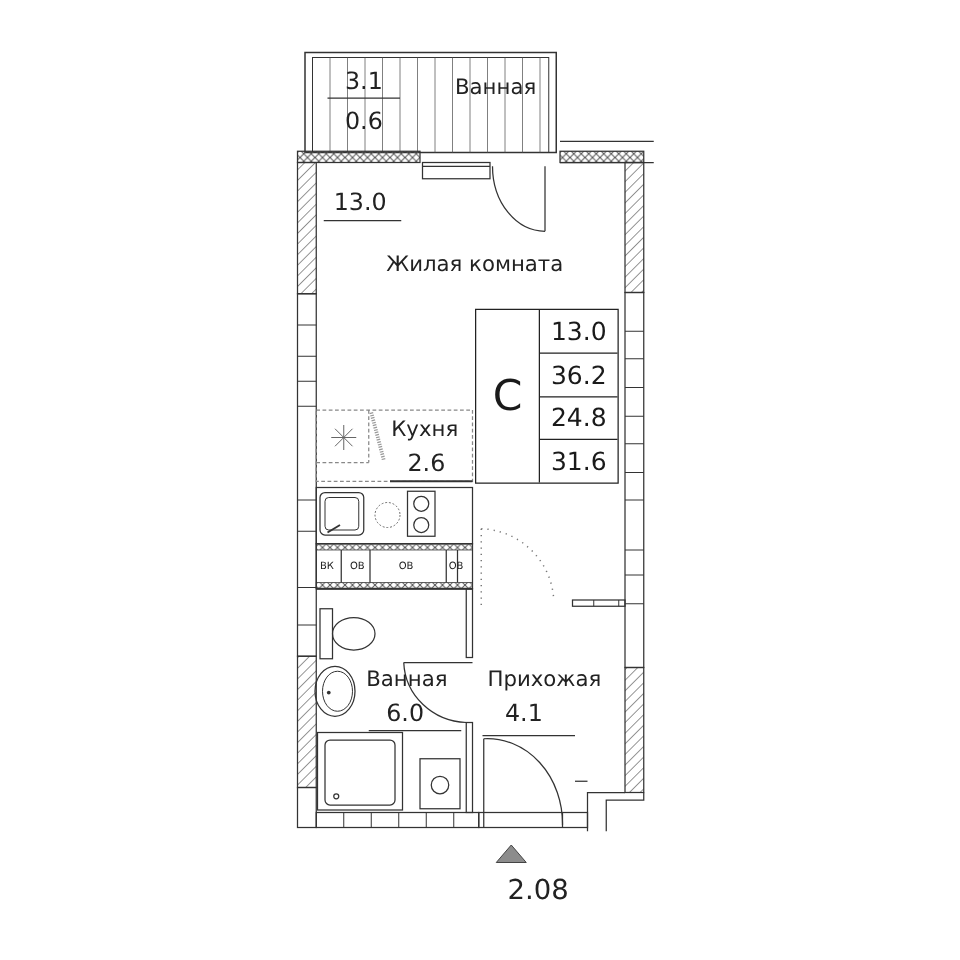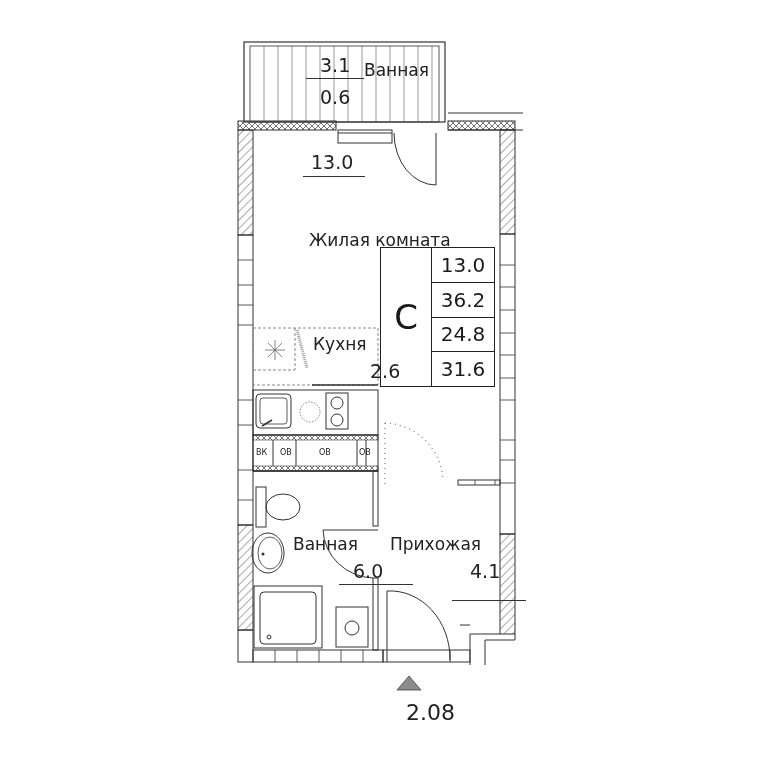--- a/index.html
+++ b/index.html
@@ -1,20 +1,20 @@
 <!DOCTYPE html>
 <html><head>
 <meta charset="utf-8">
 <style>
   html,body{margin:0;padding:0;background:#ffffff;}
   body{width:768px;height:768px;position:relative;overflow:hidden;font-family:"Liberation Sans","DejaVu Sans",sans-serif;color:#1a1a1a;}
   svg{position:absolute;left:0;top:0;}
   .lbl{position:absolute;white-space:nowrap;font-family:"DejaVu Sans","Liberation Sans",sans-serif;color:#222;}
   .room-name{font-size:17px;}
-  .area{font-size:19px;margin-left:44px;}
+  .area{font-size:19px;}
   .ul{border-bottom:1.5px solid #333;}
   .tbl{position:absolute;left:380px;top:247px;width:113px;height:138px;border:1.5px solid #222;background:#fff;display:flex;}
   .tbl .type{width:50px;border-right:1.5px solid #222;display:flex;align-items:center;justify-content:center;font-size:34px;font-family:"DejaVu Sans",sans-serif;}
   .tbl .vals{flex:1;display:flex;flex-direction:column;}
   .tbl .vals div{flex:1;border-bottom:1.5px solid #222;display:flex;align-items:center;justify-content:center;font-size:20px;font-family:"DejaVu Sans",sans-serif;}
   .tbl .vals div:last-child{border-bottom:none;}
   .small{font-size:8px;}
 </style>
 </head>
 <body>
@@ -189,21 +189,21 @@
   </g>
 
   <polygon points="397,690 421,690 409,676" fill="#8c8c8c" stroke="#444" stroke-width="0.8"></polygon>
 </svg>
 
 <div class="lbl area ul" style="left:262px;top:54px;padding:0 14px 2px 14px;">3.1</div>
 <div class="lbl area" style="left:276px;top:86px;">0.6</div>
 <div class="lbl room-name" style="left:364px;top:60px;">Ванная</div>
 
 <div class="lbl area ul" style="left:259px;top:151px;padding:0 12px 3px 8px;">13.0</div>
-<div class="lbl room-name" style="left:309px;top:202px;margin-top:28px;">Жилая комната</div>
+<div class="lbl room-name" style="left:309px;top:202px;">Жилая комната</div>
 
 <div class="tbl">
   <div class="type">С</div>
   <div class="vals">
     <div>13.0</div>
     <div>36.2</div>
     <div>24.8</div>
     <div>31.6</div>
   </div>
 </div>
@@ -213,15 +213,15 @@
 
 <div class="lbl small" style="left:256px;top:448px;text-align:center;">ВК</div>
 <div class="lbl small" style="left:280px;top:448px;">ОВ</div>
 <div class="lbl small" style="left:319px;top:448px;">ОВ</div>
 <div class="lbl small" style="left:359px;top:448px;">ОВ</div>
 
 <div class="lbl room-name" style="left:293px;top:534px;">Ванная</div>
 <div class="lbl area ul" style="left:295px;top:560px;padding:0 30px 2px 14px;">6.0</div>
 
 <div class="lbl room-name" style="left:390px;top:534px;">Прихожая</div>
-<div class="lbl area ul" style="left:408px;top:560px;padding:0 26px 18px 18px;">4.1</div>
+<div class="lbl area ul" style="left:386px;top:560px;padding:0 26px 6px 18px;">4.1</div>
 
 <div class="lbl" style="left:386px;top:700px;font-size:22px;margin-left:20px;">2.08</div>
 
 </body></html>

